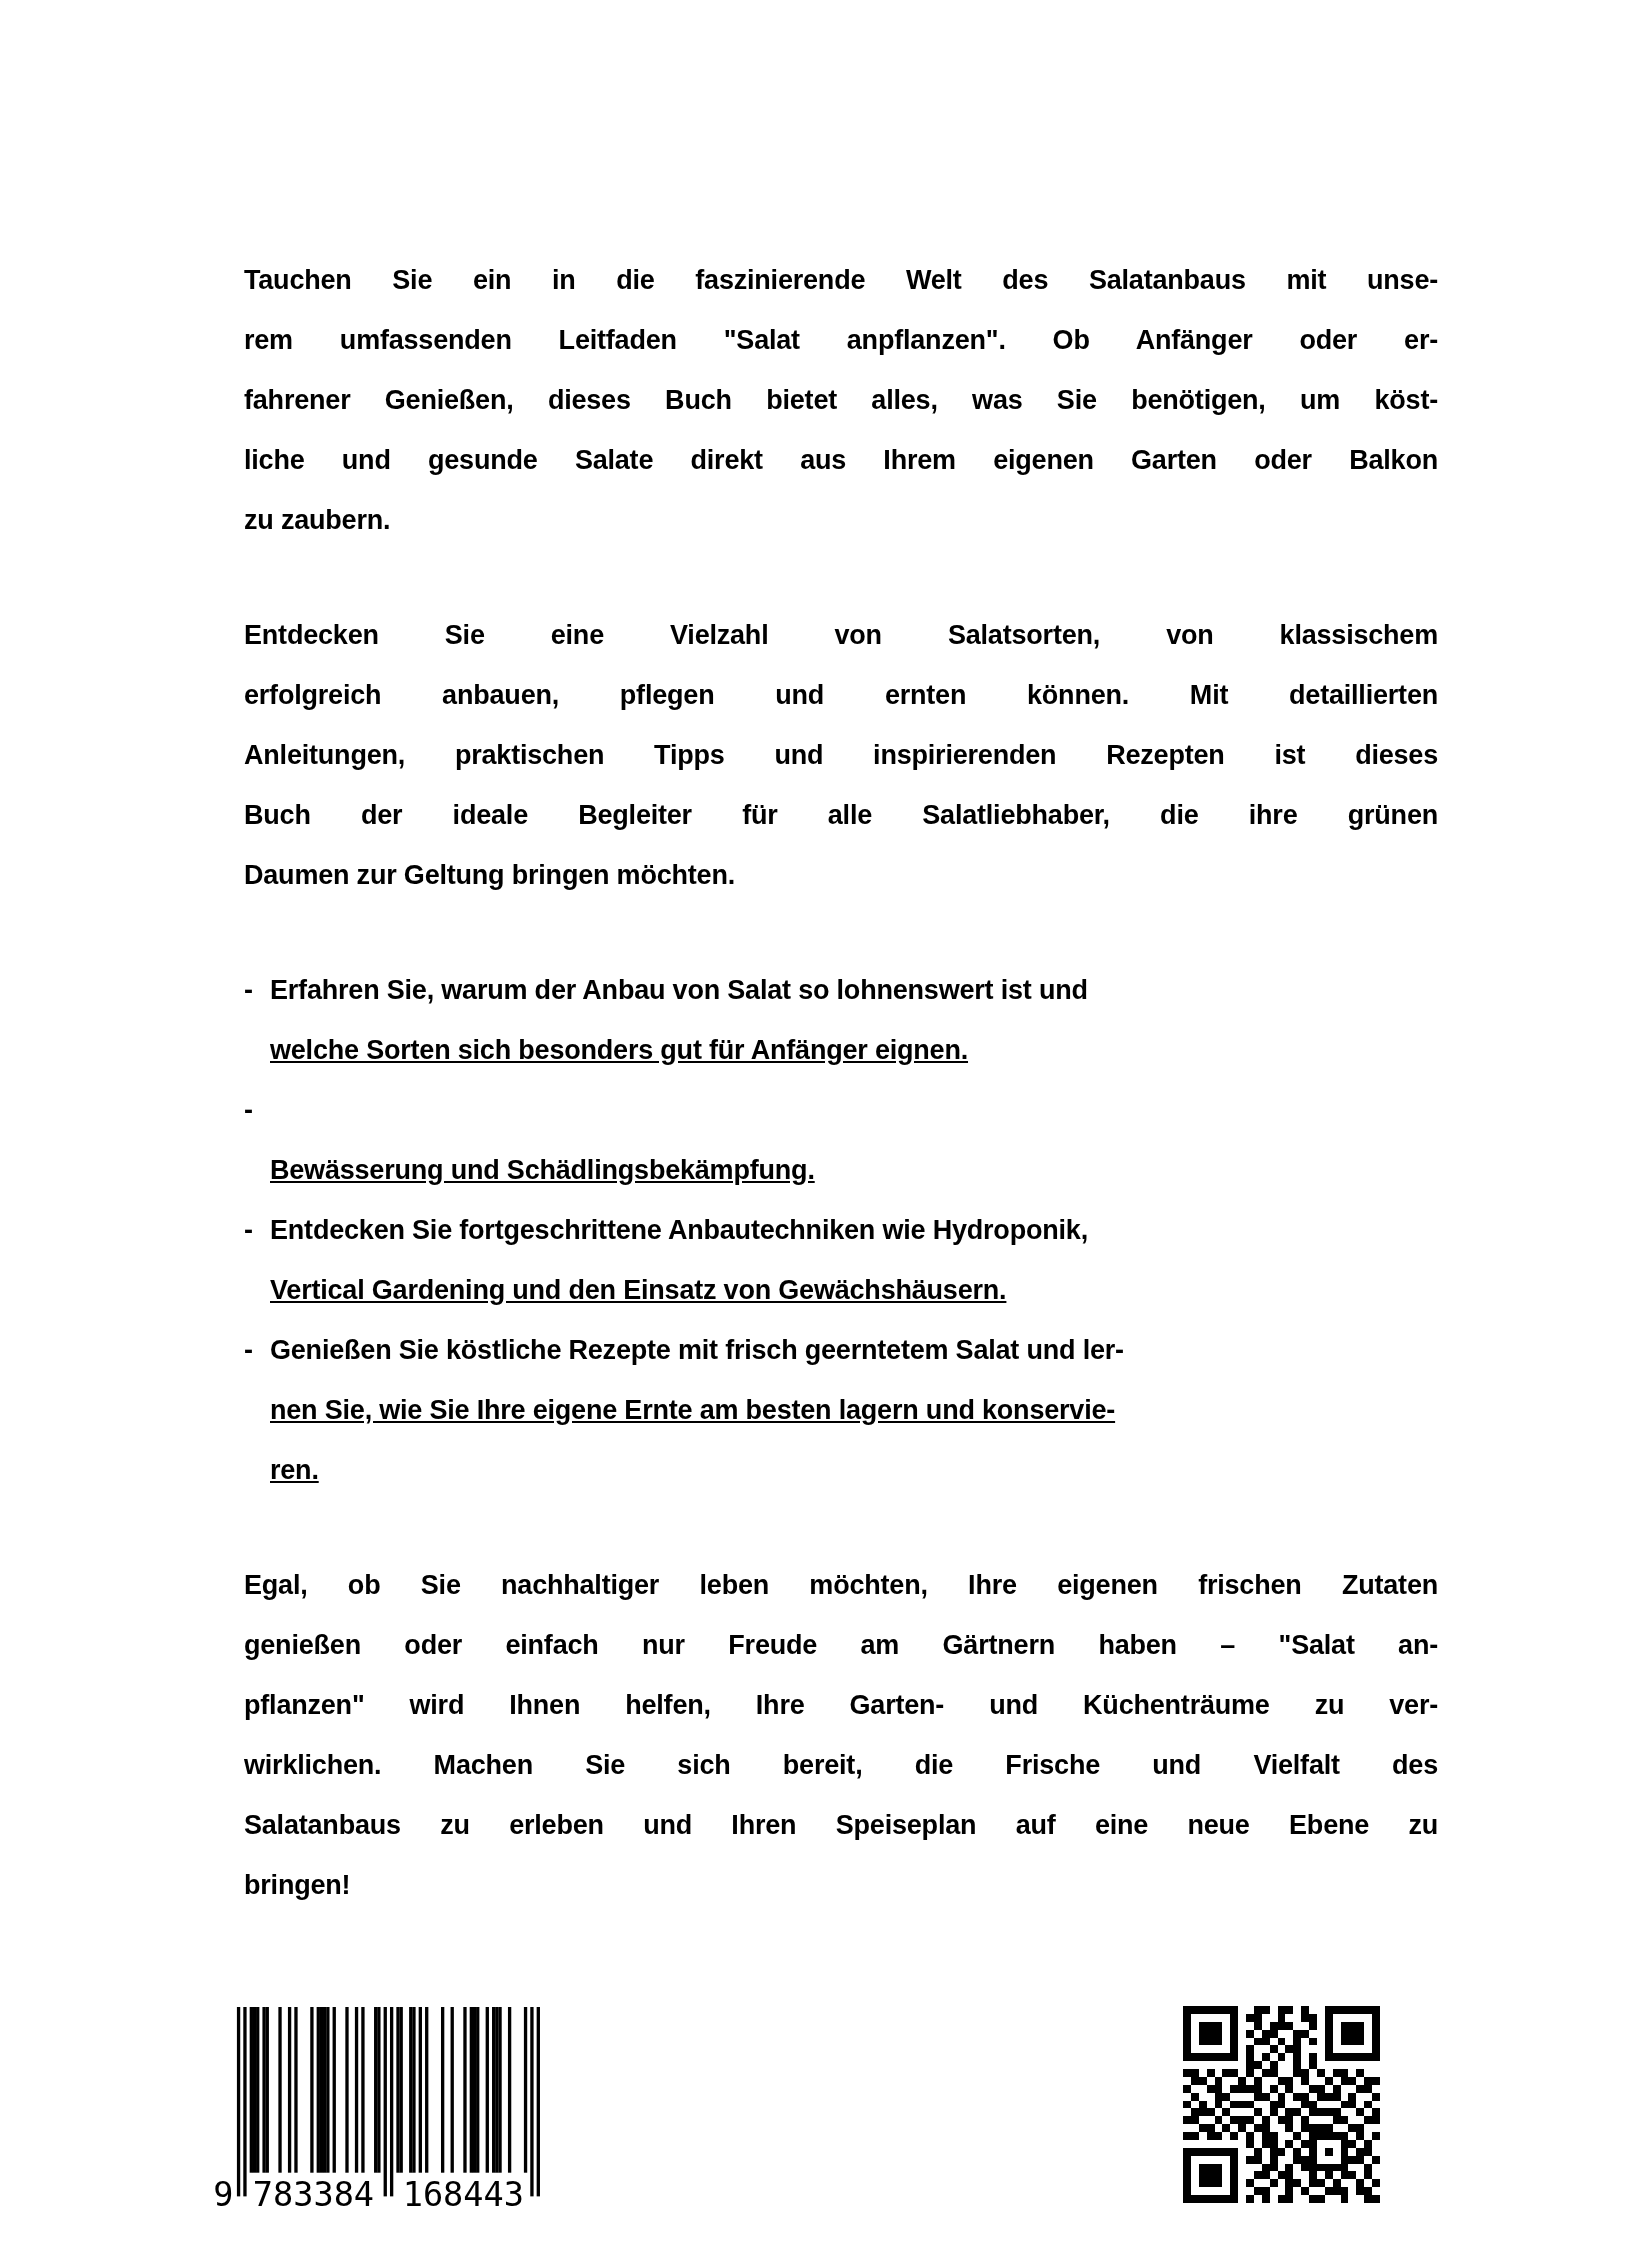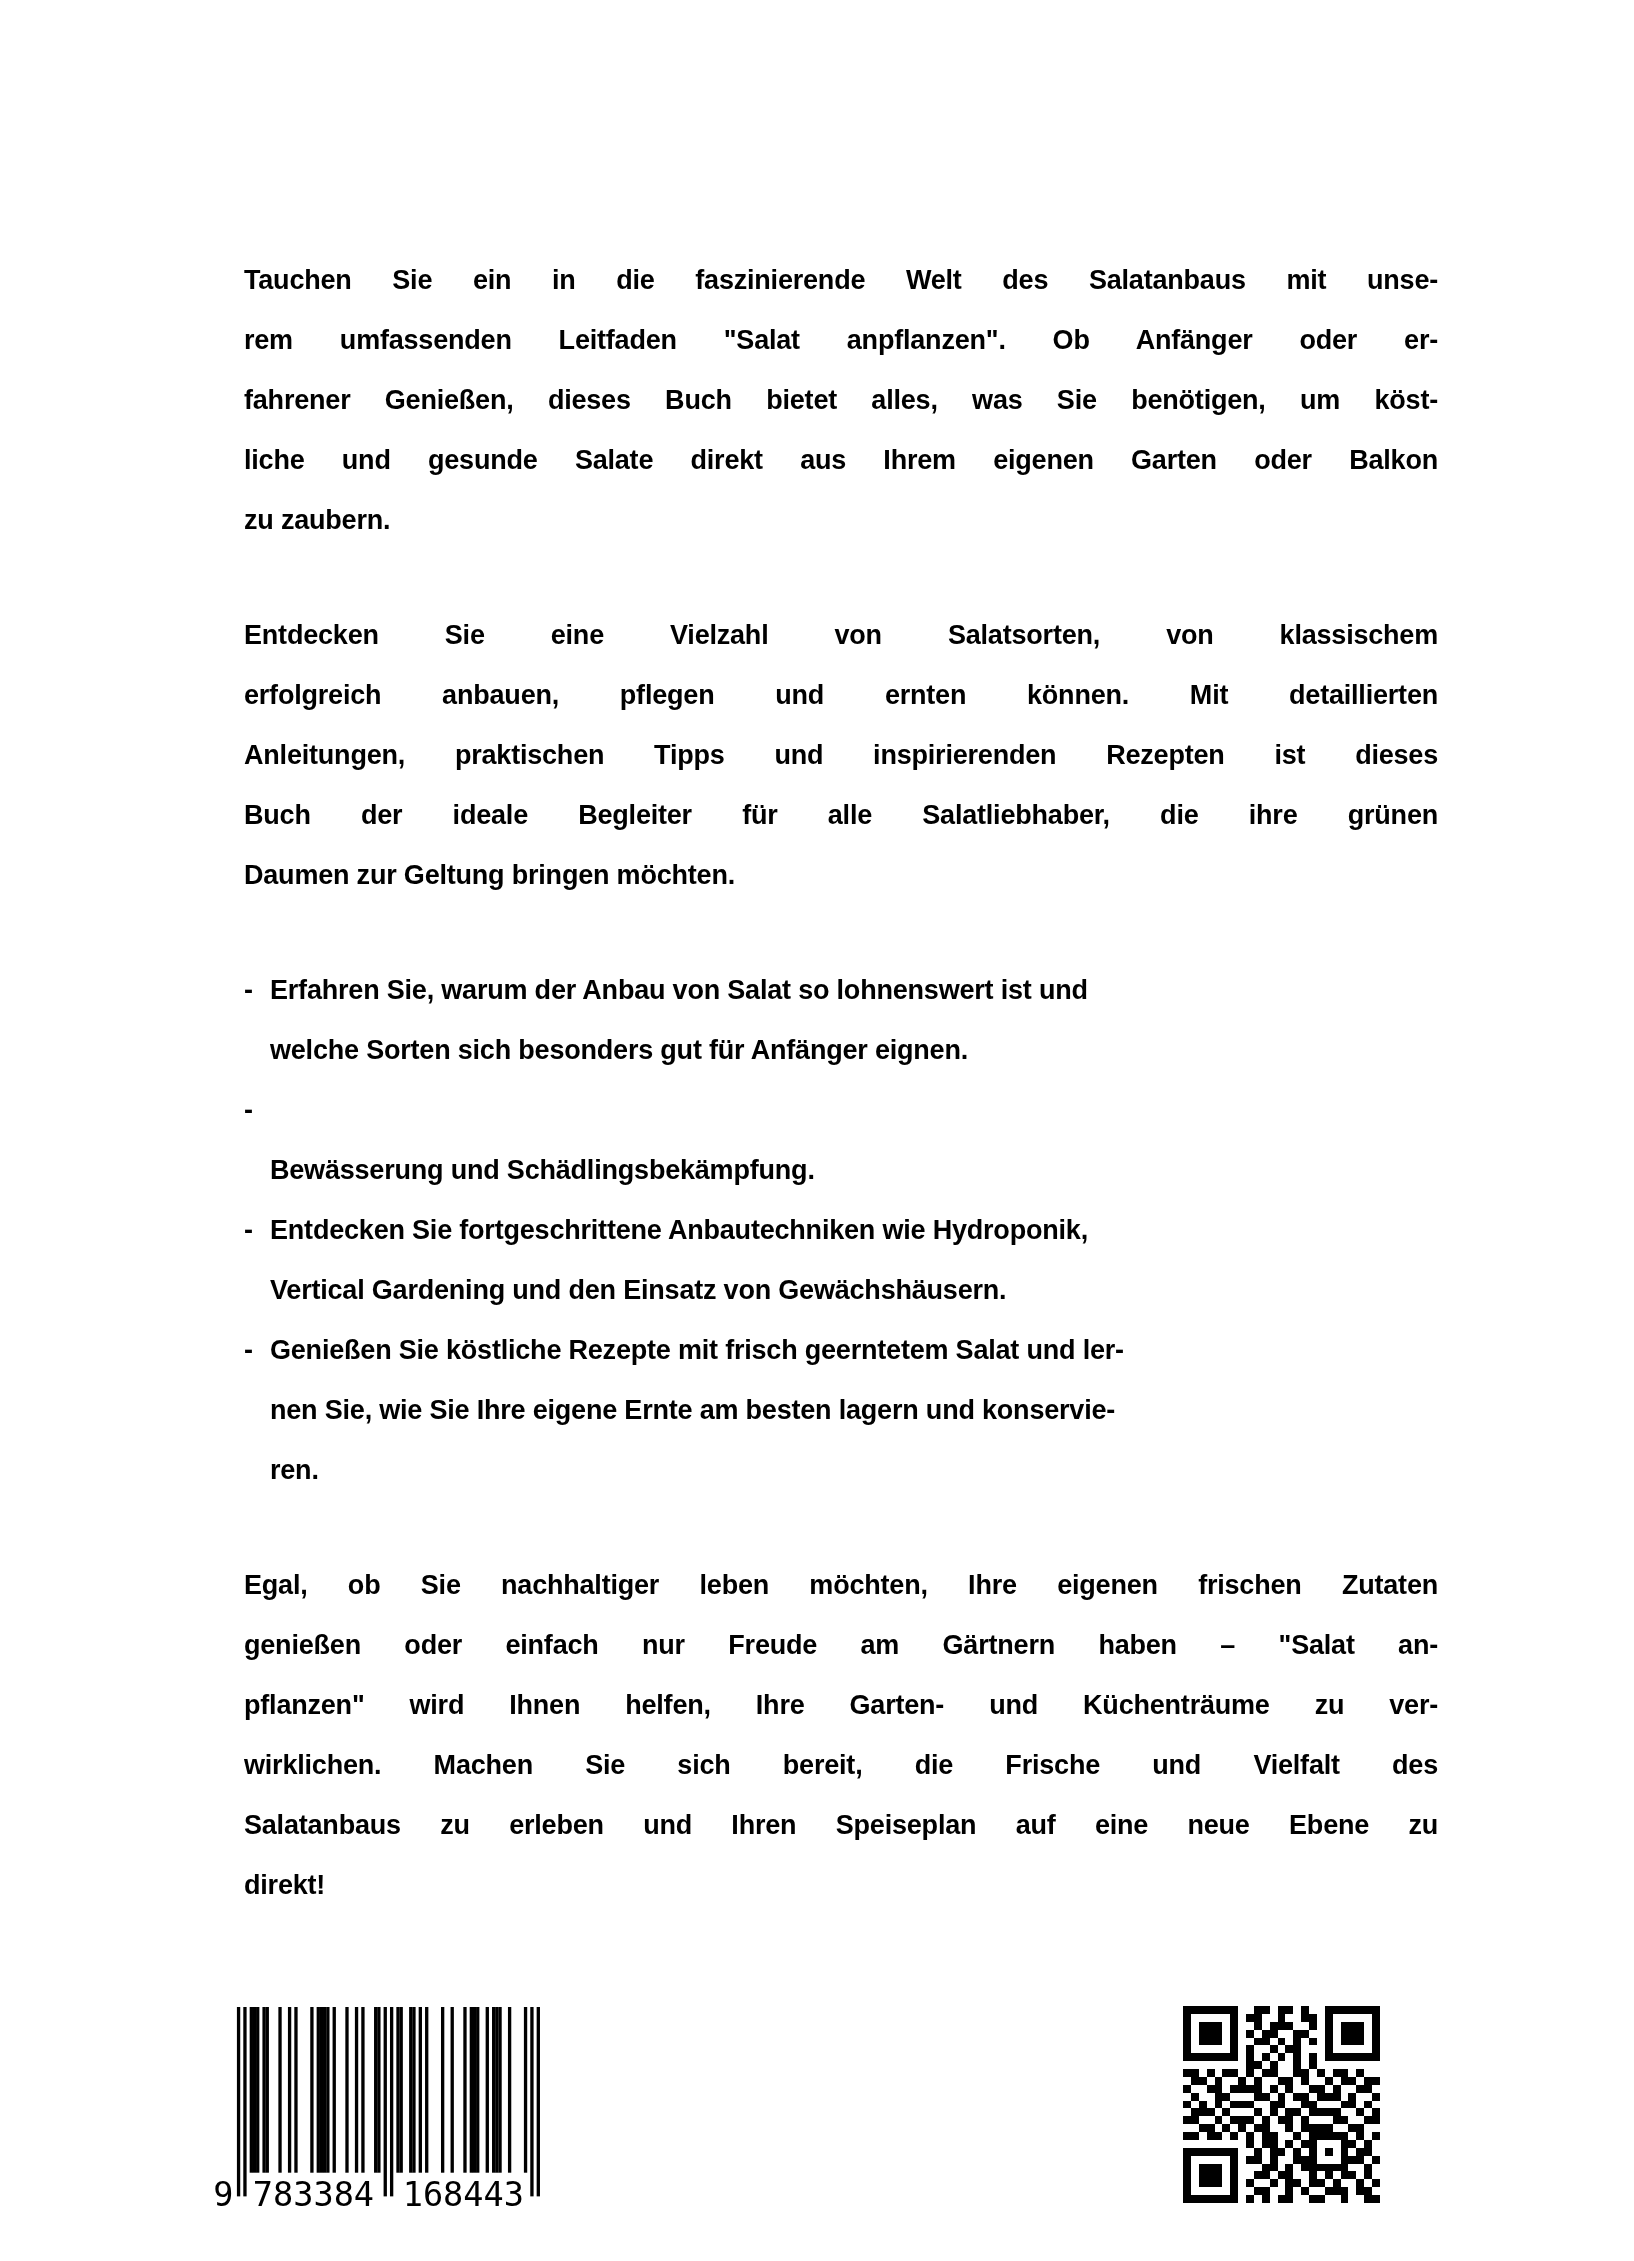--- a/index.html
+++ b/index.html
@@ -30,21 +30,21 @@
     white-space:normal;
     overflow:hidden;
     text-align:left;
   }
   .line.j{
     text-align:justify;
     text-align-last:justify;
   }
   .bullet-line{display:flex;}
   .bullet-dash{width:26px;flex:0 0 26px;}
-  .bullet-cont{padding-left:26px;}
+  .bullet-cont{padding-left:26px;text-decoration:underline;}
   .barcode{
     position:absolute;
     left:213px;
     top:2007px;
     width:338px;
     height:202px;
   }
   .barcode svg{display:block;width:100%;height:100%;}
   .barcode text{
     font-family:"DejaVu Sans Mono","Liberation Mono",monospace;
@@ -104,21 +104,21 @@
         </div>
         <div class="line bullet-cont">nen Sie, wie Sie Ihre eigene Ernte am besten lagern und konservie-</div>
         <div class="line bullet-cont">ren.</div>
       </div>
       <div class="block">
         <div class="line j">Egal, ob Sie nachhaltiger leben möchten, Ihre eigenen frischen Zutaten</div>
         <div class="line j">genießen oder einfach nur Freude am Gärtnern haben – "Salat an-</div>
         <div class="line j">pflanzen" wird Ihnen helfen, Ihre Garten- und Küchenträume zu ver-</div>
         <div class="line j">wirklichen. Machen Sie sich bereit, die Frische und Vielfalt des</div>
         <div class="line j">Salatanbaus zu erleben und Ihren Speiseplan auf eine neue Ebene zu</div>
-        <div class="line">direkt!</div>
+        <div class="line">bringen!</div>
       </div>
     </div>
 
   <div class="barcode">
     <svg id="barcode-svg" viewBox="0 0 106 64" preserveAspectRatio="none">
         <rect x="7.5" y="0" width="1.04" height="60" fill="#000000"></rect>
         <rect x="9.5" y="0" width="1.04" height="60" fill="#000000"></rect>
         <rect x="11.5" y="0" width="1.04" height="52.5" fill="#000000"></rect>
         <rect x="12.5" y="0" width="1.04" height="52.5" fill="#000000"></rect>
         <rect x="13.5" y="0" width="1.04" height="52.5" fill="#000000"></rect>

